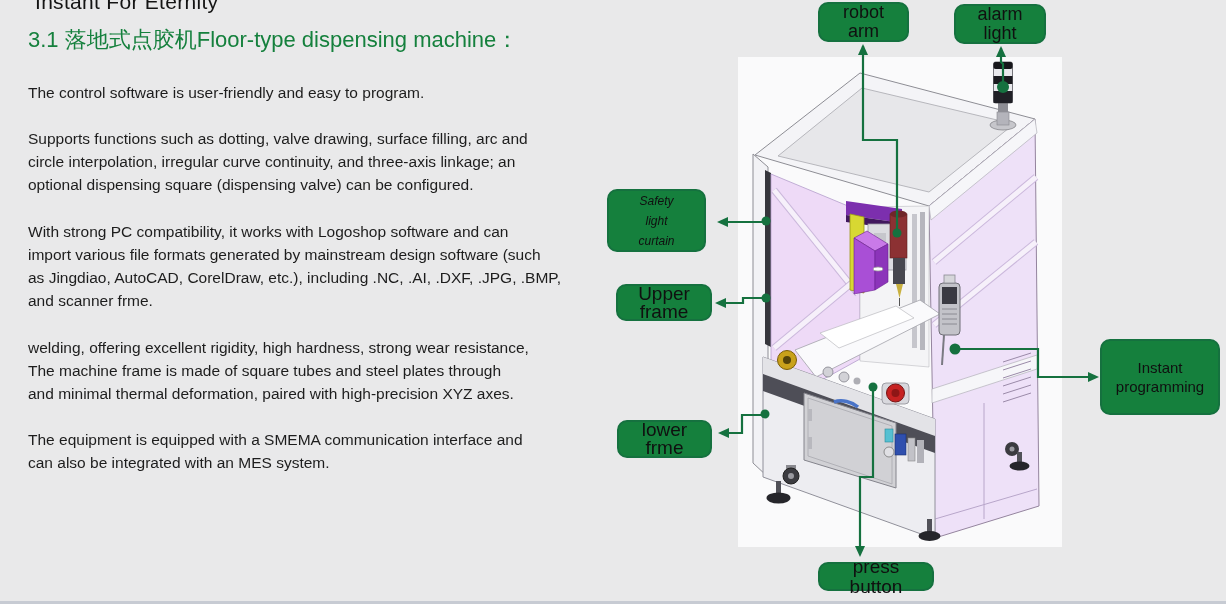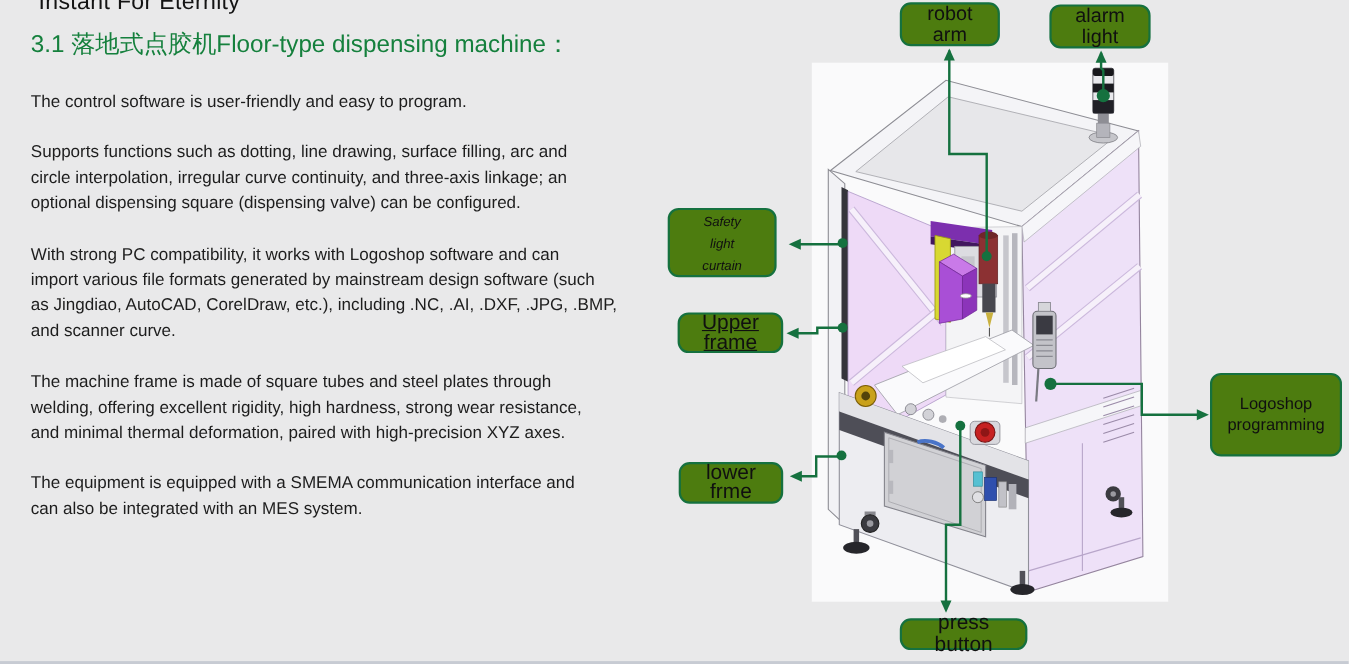--- a/index.html
+++ b/index.html
@@ -17,58 +17,58 @@
     color:#15803d;white-space:nowrap;
   }
   .para{position:absolute;left:28px;color:#1d1d1d;}
   .para .line{font-size:15.5px;line-height:23px;white-space:nowrap;}
   #p1{top:81px}#p2{top:127px}#p3{top:220px}#p4{top:336px}#p5{top:428px}
 
   .figure-bg{position:absolute;left:738px;top:57px;width:324px;height:490px;background:#fafafb;}
   .overlay{position:absolute;left:0;top:0;width:1226px;height:604px;pointer-events:none;}
 
   .callout{
-    position:absolute;background:#4d7c0f;border:2px solid #15713f;border-radius:10px;
+    position:absolute;background:#15803d;border:2px solid #15713f;border-radius:10px;
     display:flex;flex-direction:column;align-items:center;justify-content:center;
     text-align:center;color:#101010;overflow:visible;box-sizing:border-box;
   }
   .callout span{display:block;white-space:nowrap;}
   #cb-robot{left:818px;top:2px;width:91px;height:40px;font-size:18px;line-height:19px;}
   #cb-alarm{left:954px;top:4px;width:92px;height:40px;font-size:18px;line-height:19px;}
   #cb-safety{left:607px;top:189px;width:99px;height:63px;font-size:12px;line-height:20px;font-style:italic;}
-  #cb-upper{left:616px;top:284px;width:96px;height:37px;font-size:19px;line-height:18px;text-decoration:underline;}
+  #cb-upper{left:616px;top:284px;width:96px;height:37px;font-size:19px;line-height:18px;}
   #cb-lower{left:617px;top:420px;width:95px;height:38px;font-size:19px;line-height:18px;}
   #cb-handheld{left:1100px;top:339px;width:120px;height:76px;font-size:15px;line-height:19px;}
   #cb-press{left:802px;top:562px;width:116px;height:29px;font-size:19px;line-height:20px;margin-left:16px;}
 
   .bottom-rule{position:absolute;left:0;right:0;bottom:0;height:3px;background:#c7cbd3;}
 </style>
 </head>
 <body>
 
 <div class="page-title">Instant For Eternity</div>
 <h2 class="section-heading">3.1 落地式点胶机Floor-type dispensing machine：</h2>
 
 <div class="para" id="p1">
   <div class="line">The control software is user-friendly and easy to program.</div>
 </div>
 <div class="para" id="p2">
-  <div class="line">Supports functions such as dotting, line drawing, surface filling, arc and</div>
+  <div class="line">Supports functions such as dotting, valve drawing, surface filling, arc and</div>
   <div class="line">circle interpolation, irregular curve continuity, and three-axis linkage; an</div>
   <div class="line">optional dispensing square (dispensing valve) can be configured.</div>
 </div>
 <div class="para" id="p3">
   <div class="line">With strong PC compatibility, it works with Logoshop software and can</div>
   <div class="line">import various file formats generated by mainstream design software (such</div>
   <div class="line">as Jingdiao, AutoCAD, CorelDraw, etc.), including .NC, .AI, .DXF, .JPG, .BMP,</div>
-  <div class="line">and scanner curve.</div>
+  <div class="line">and scanner frme.</div>
 </div>
 <div class="para" id="p4">
+  <div class="line">welding, offering excellent rigidity, high hardness, strong wear resistance,</div>
   <div class="line">The machine frame is made of square tubes and steel plates through</div>
-  <div class="line">welding, offering excellent rigidity, high hardness, strong wear resistance,</div>
   <div class="line">and minimal thermal deformation, paired with high-precision XYZ axes.</div>
 </div>
 <div class="para" id="p5">
   <div class="line">The equipment is equipped with a SMEMA communication interface and</div>
   <div class="line">can also be integrated with an MES system.</div>
 </div>
 
 <div class="figure-bg"></div>
 
 <svg class="overlay" style="left:738px;top:57px;width:324px;height:490px" viewBox="0 0 324 490" xmlns="http://www.w3.org/2000/svg">
@@ -235,21 +235,21 @@
 </div>
 <div class="callout" id="cb-upper">
   <span>Upper</span>
   <span>frame</span>
 </div>
 <div class="callout" id="cb-lower">
   <span>lower</span>
   <span>frme</span>
 </div>
 <div class="callout" id="cb-handheld">
-  <span>Logoshop</span>
+  <span>Instant</span>
   <span>programming</span>
 </div>
 <div class="callout" id="cb-press">
   <span>press</span>
   <span>button</span>
 </div>
 
 <div class="bottom-rule"></div>
 
 </body></html>

